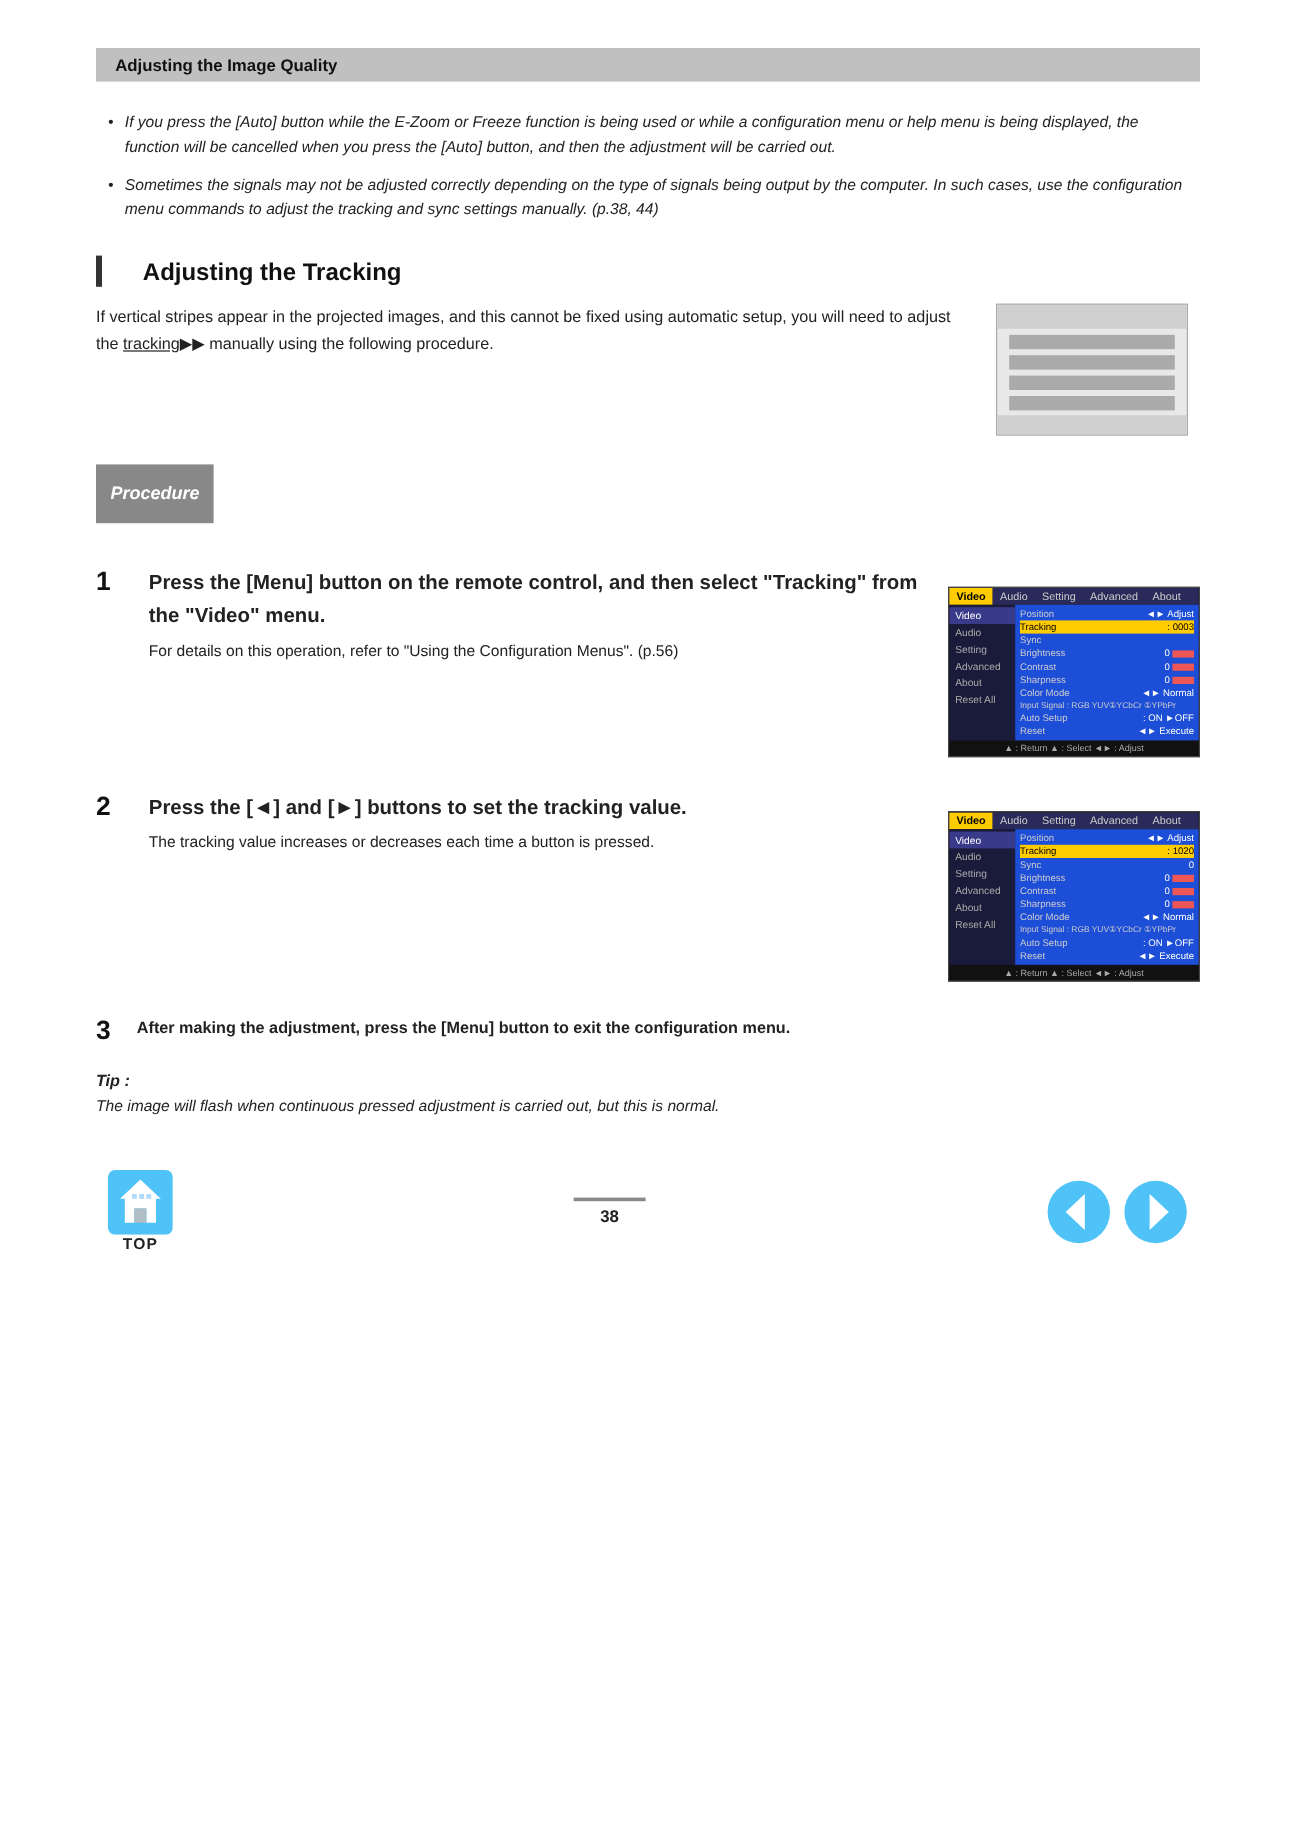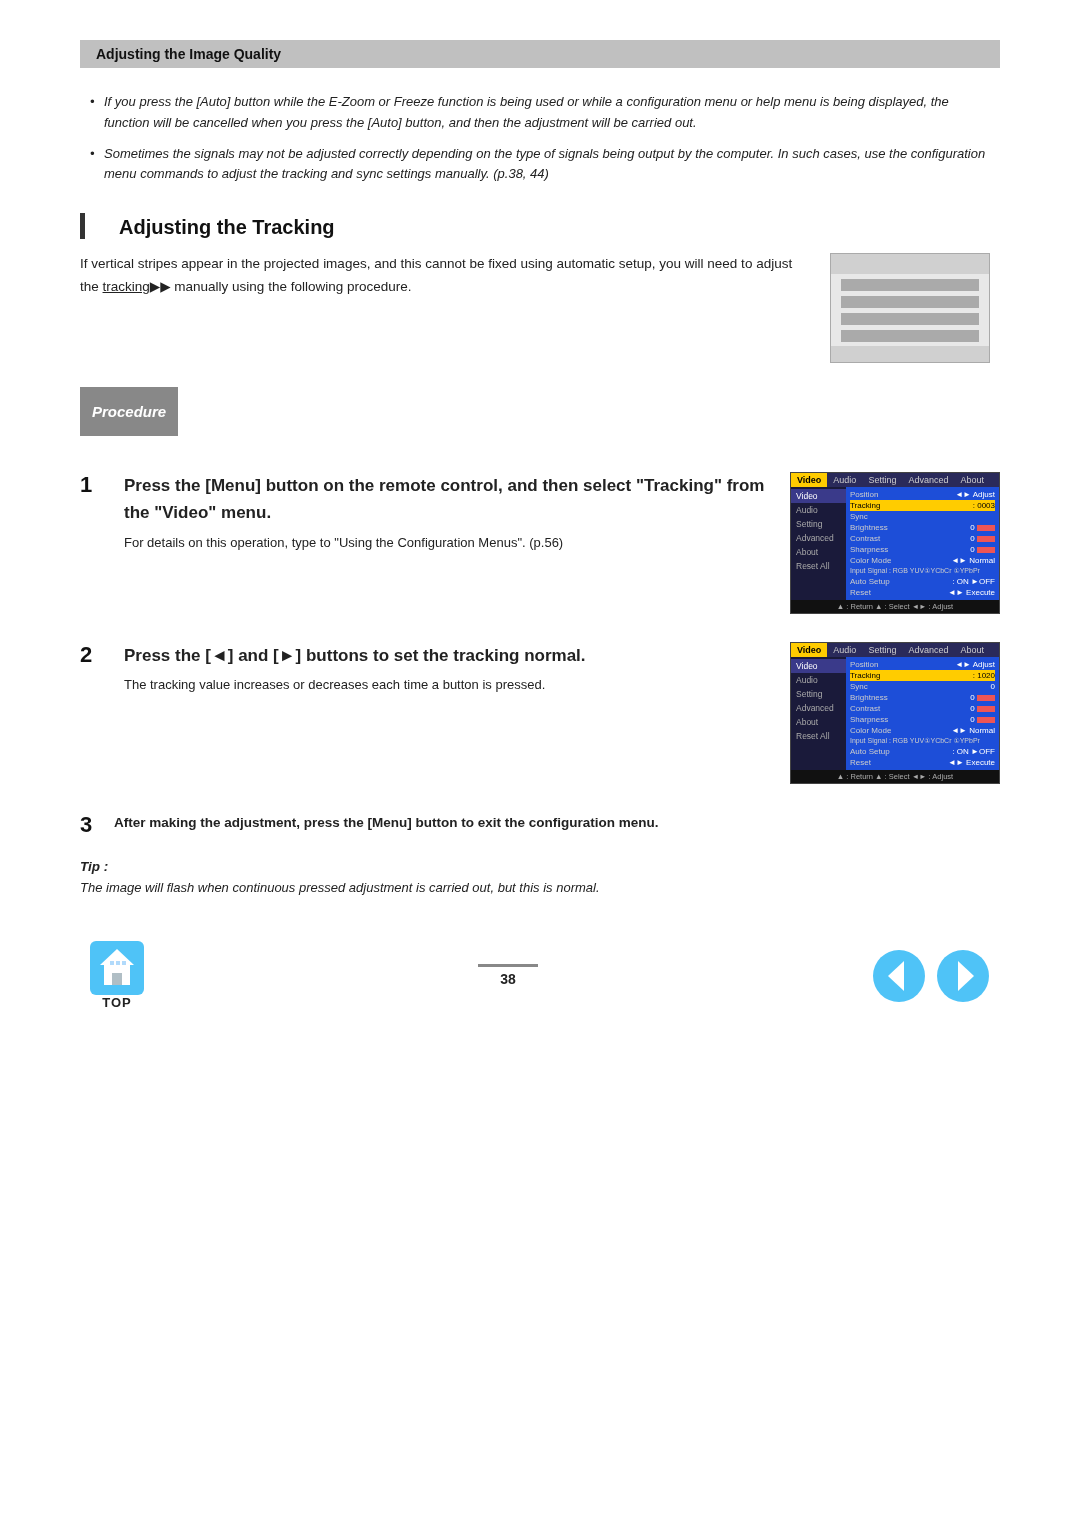--- a/index.html
+++ b/index.html
@@ -146,20 +146,21 @@
     }
 
     
     .menu-screenshot {
       width: 210px;
       background: #1a1a2e;
       border: 1px solid #444;
       font-size: 9px;
       color: #eee;
       overflow: hidden;
+      margin-top: 17px;
     }
     .menu-header-row {
       display: flex;
       background: #2a2a5a;
     }
     .menu-tab {
       padding: 2px 6px;
       font-size: 9px;
       color: #ccc;
     }
@@ -321,21 +322,21 @@
   </div>
 
   <div style="margin-bottom:18px;">
     <span class="procedure-title">Procedure</span>
   </div>
 
   <div class="step">
     <div class="step-number">1</div>
     <div class="step-content">
       <p class="bold">Press the [Menu] button on the remote control, and then select "Tracking" from the "Video" menu.</p>
-      <p class="normal">For details on this operation, type to "Using the Configuration Menus". (p.56)</p>
+      <p class="normal">For details on this operation, refer to "Using the Configuration Menus". (p.56)</p>
     </div>
     <div class="step-image">
 
       <div class="menu-screenshot">
         <div class="menu-header-row">
           <div class="menu-tab active">Video</div>
           <div class="menu-tab">Audio</div>
           <div class="menu-tab">Setting</div>
           <div class="menu-tab">Advanced</div>
           <div class="menu-tab">About</div>
@@ -392,21 +393,21 @@
           </div>
         </div>
         <div class="menu-footer">▲ : Return  ▲ : Select  ◄► : Adjust</div>
       </div>
     </div>
   </div>
 
   <div class="step">
     <div class="step-number">2</div>
     <div class="step-content">
-      <p class="bold">Press the [◄] and [►] buttons to set the tracking normal.</p>
+      <p class="bold">Press the [◄] and [►] buttons to set the tracking value.</p>
       <p class="normal">The tracking value increases or decreases each time a button is pressed.</p>
     </div>
     <div class="step-image">
 
       <div class="menu-screenshot">
         <div class="menu-header-row">
           <div class="menu-tab active">Video</div>
           <div class="menu-tab">Audio</div>
           <div class="menu-tab">Setting</div>
           <div class="menu-tab">Advanced</div>

